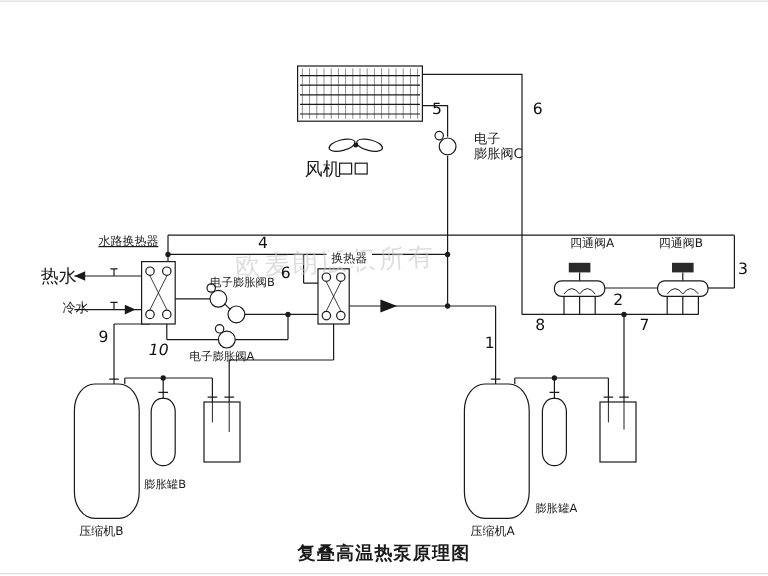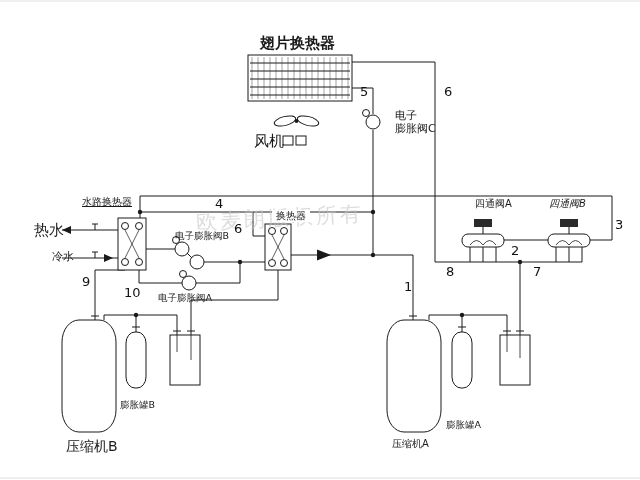--- a/index.html
+++ b/index.html
@@ -166,43 +166,43 @@
         <circle cx="240" cy="262" r="2.2"></circle>
         <circle cx="520" cy="262" r="2.2"></circle>
         <circle cx="136" cy="315" r="2.2"></circle>
         <circle cx="462" cy="315" r="2.2"></circle>
       </g>
     </g>
   </svg>
 
   <div class="watermark" style="left:196px;top:204px;">欧麦朗版权所有</div>
 
-  <span class="lbl" style="left:260px;top:35px;font-size:15px;font-weight:600;">翅片换热器</span>
   <span class="lbl" style="left:254px;top:133px;font-size:15px;font-weight:500;">风机</span>
   <span class="lbl" style="left:395px;top:110px;font-size:11px;">电子</span>
   <span class="lbl" style="left:395px;top:123px;font-size:11px;">膨胀阀C</span>
   <span class="lbl" style="left:82px;top:196px;font-size:10px;text-decoration:underline;">水路换热器</span>
   <span class="lbl" style="left:34px;top:222px;font-size:15px;">热水</span>
   <span class="lbl" style="left:34px;top:251px;font-size:11px;margin-left:18px;">冷水</span>
   <span class="lbl" style="left:163px;top:231px;font-size:9.5px;padding-left:12px;">电子膨胀阀B</span>
   <span class="lbl" style="left:158px;top:293px;font-size:9.5px;">电子膨胀阀A</span>
   <span class="lbl bgc" style="left:272px;top:210px;font-size:10px;">换热器</span>
   <span class="lbl" style="left:463px;top:198px;font-size:10px;margin-left:12px;">四通阀A</span>
-  <span class="lbl" style="left:549px;top:198px;font-size:10px;font-style:italic;">四通阀B</span>
-  <span class="lbl" style="left:66px;top:438px;font-size:14px;">压缩机B</span>
+  <span class="lbl" style="left:549px;top:198px;font-size:10px;">四通阀B</span>
+  <span class="lbl" style="left:66px;top:438px;font-size:10px;">压缩机B</span>
   <span class="lbl" style="left:392px;top:438px;font-size:10px;">压缩机A</span>
   <span class="lbl" style="left:120px;top:400px;font-size:9.5px;">膨胀罐B</span>
   <span class="lbl" style="left:446px;top:400px;font-size:9.5px;margin-top:20px;">膨胀罐A</span>
 
   <span class="num" style="left:404px;top:279px;">1</span>
   <span class="num" style="left:511px;top:243px;">2</span>
   <span class="num" style="left:615px;top:217px;">3</span>
   <span class="num" style="left:215px;top:196px;">4</span>
   <span class="num" style="left:360px;top:84px;">5</span>
   <span class="num" style="left:444px;top:84px;">6</span>
   <span class="num" style="left:533px;top:264px;">7</span>
   <span class="num" style="left:446px;top:264px;">8</span>
   <span class="num" style="left:82px;top:274px;">9</span>
-  <span class="num" style="left:124px;top:285px;">10</span>
+  <span class="num" style="left:124px;top:285px;font-style:italic;">10</span>
   <span class="num" style="left:234px;top:221px;">6</span>
 
+  <div class="title" style="top:452px;">复叠高温热泵原理图</div>
 
 </div>
 
 </body></html>

